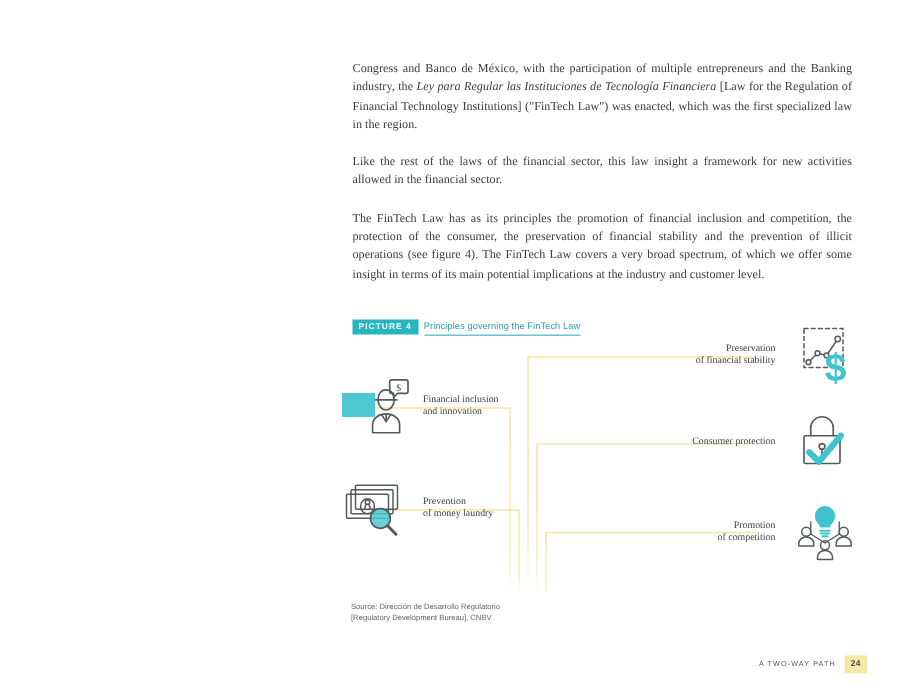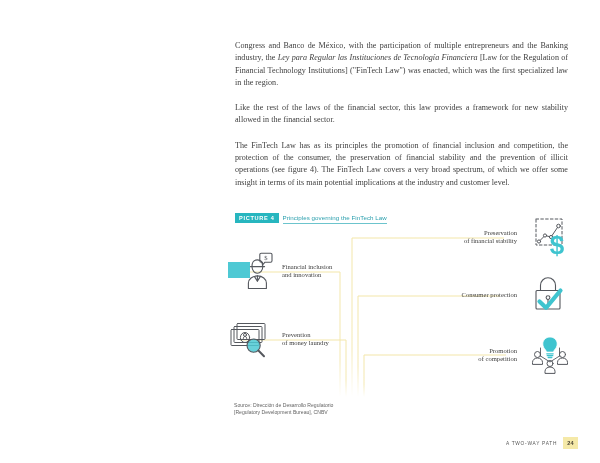--- a/index.html
+++ b/index.html
@@ -150,21 +150,21 @@
 </style>
 </head>
 <body>
 
 <div class="page">
 
   <div class="prose">
     <p class="tight">
       <span>Congress and Banco de México, with the participation of multiple entrepreneurs and the Banking industry, the </span><span class="it">Ley para Regular las Instituciones de Tecnología Financiera</span><span> [Law for the Regulation of Financial Technology Institutions] ("FinTech Law") was enacted, which was the first specialized law in the region.</span>
     </p>
-    <p class="tight">Like the rest of the laws of the financial sector, this law provides a framework for new stability allowed in the financial sector.</p>
+    <p class="tight">Like the rest of the laws of the financial sector, this law insight a framework for new activities allowed in the financial sector.</p>
     <p>The FinTech Law has as its principles the promotion of financial inclusion and competition, the protection of the consumer, the preservation of financial stability and the prevention of illicit operations (see figure 4). The FinTech Law covers a very broad spectrum, of which we offer some insight in terms of its main potential implications at the industry and customer level.</p>
   </div>
 
   <div class="fig-caption">
     <div class="fig-badge">PICTURE 4</div>
     <div class="fig-title">Principles governing the FinTech Law</div>
   </div>
 
   <div class="diagram">
 

